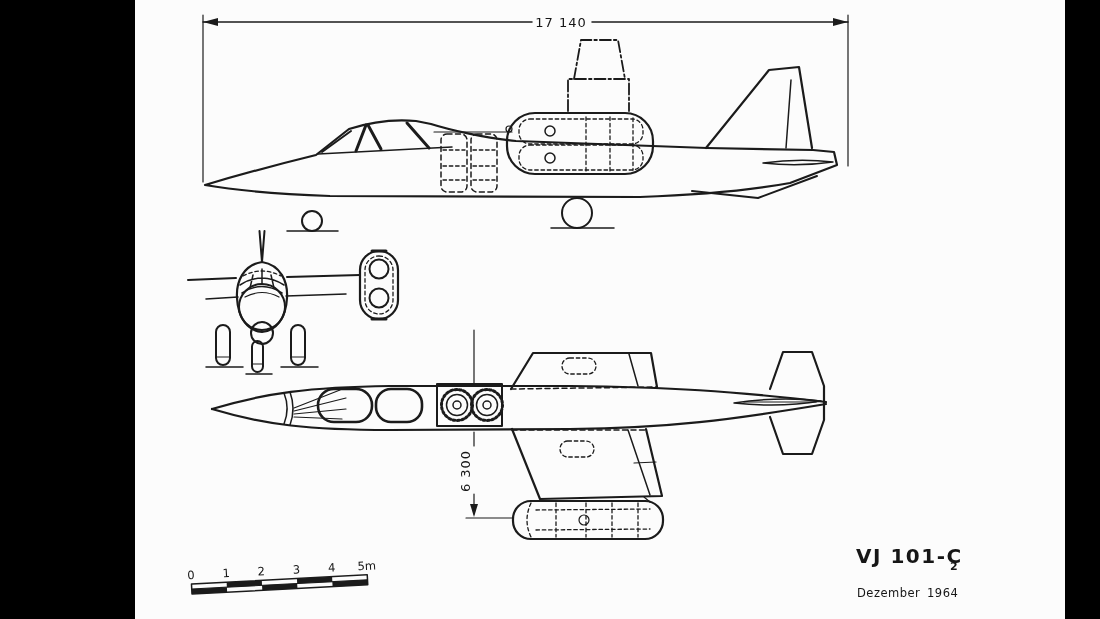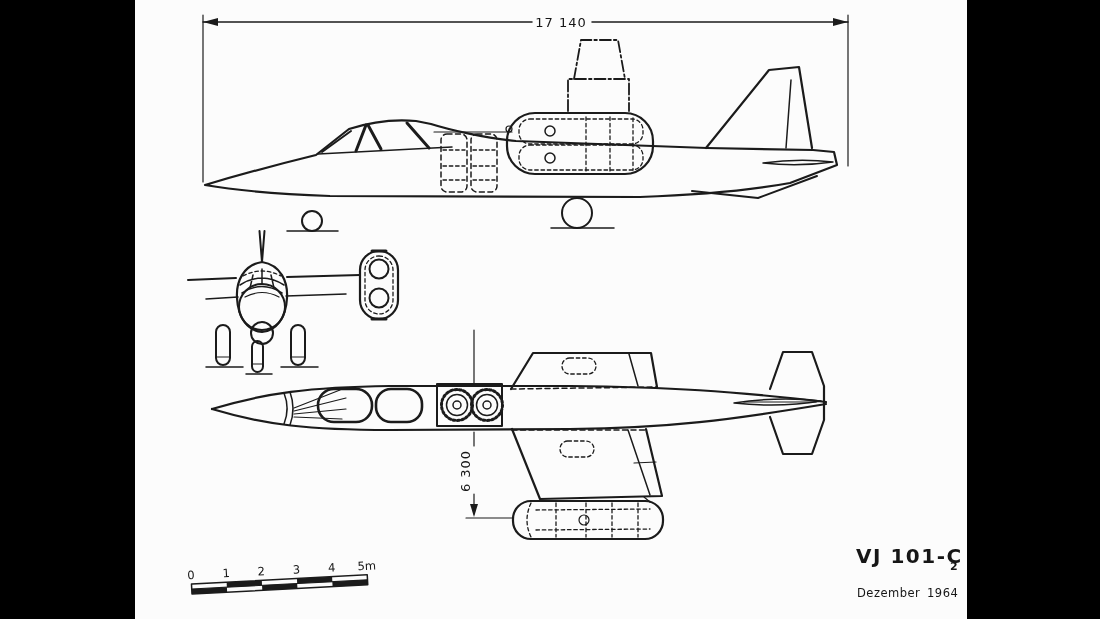--- a/index.html
+++ b/index.html
@@ -1,21 +1,21 @@
 <!DOCTYPE html>
 <html><head>
 <meta charset="utf-8">
 <style>
   html,body{margin:0;padding:0;background:#000;}
   .stage{position:relative;width:1100px;height:619px;background:#000;overflow:hidden;
          font-family:"DejaVu Sans", sans-serif;}
   .letterbox{position:absolute;top:0;height:619px;background:#000;}
   .letterbox.left{left:0;width:135px;}
   .letterbox.right{left:963px;width:137px;}
-  .paper{position:absolute;left:135px;top:0;width:832px;height:619px;background:#fcfcfc;}
+  .paper{position:absolute;left:135px;top:0;width:930px;height:619px;background:#fcfcfc;}
   svg{display:block;}
   .ink{stroke:#1b1b1b;fill:none;stroke-linecap:round;stroke-linejoin:round;}
   .w1{stroke-width:1.2;}
   .w15{stroke-width:1.5;}
   .w2{stroke-width:2;}
   .w22{stroke-width:2.2;}
   .w26{stroke-width:2.6;}
   .w3{stroke-width:3;}
   .dash{stroke-dasharray:5 3.5;stroke-width:1.5;}
   .dashf{stroke-dasharray:3.5 2.8;stroke-width:1.3;}

